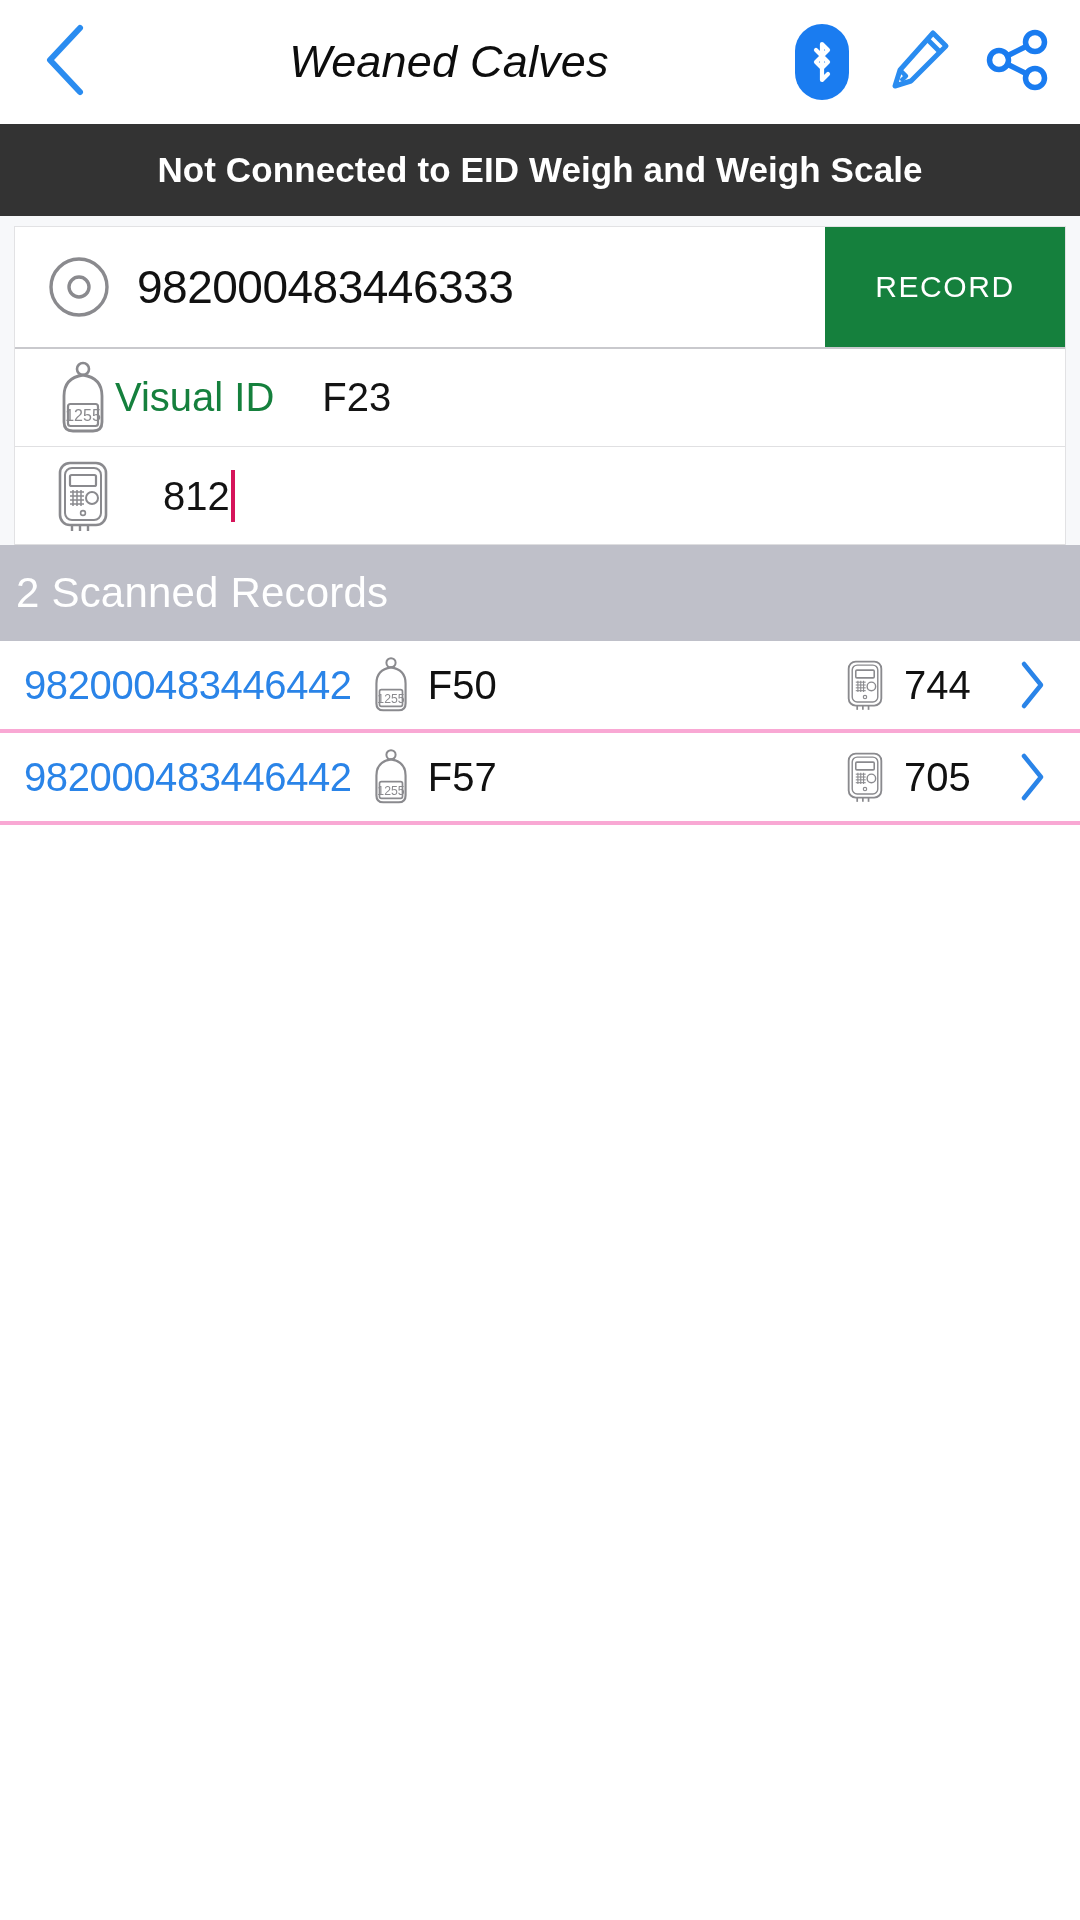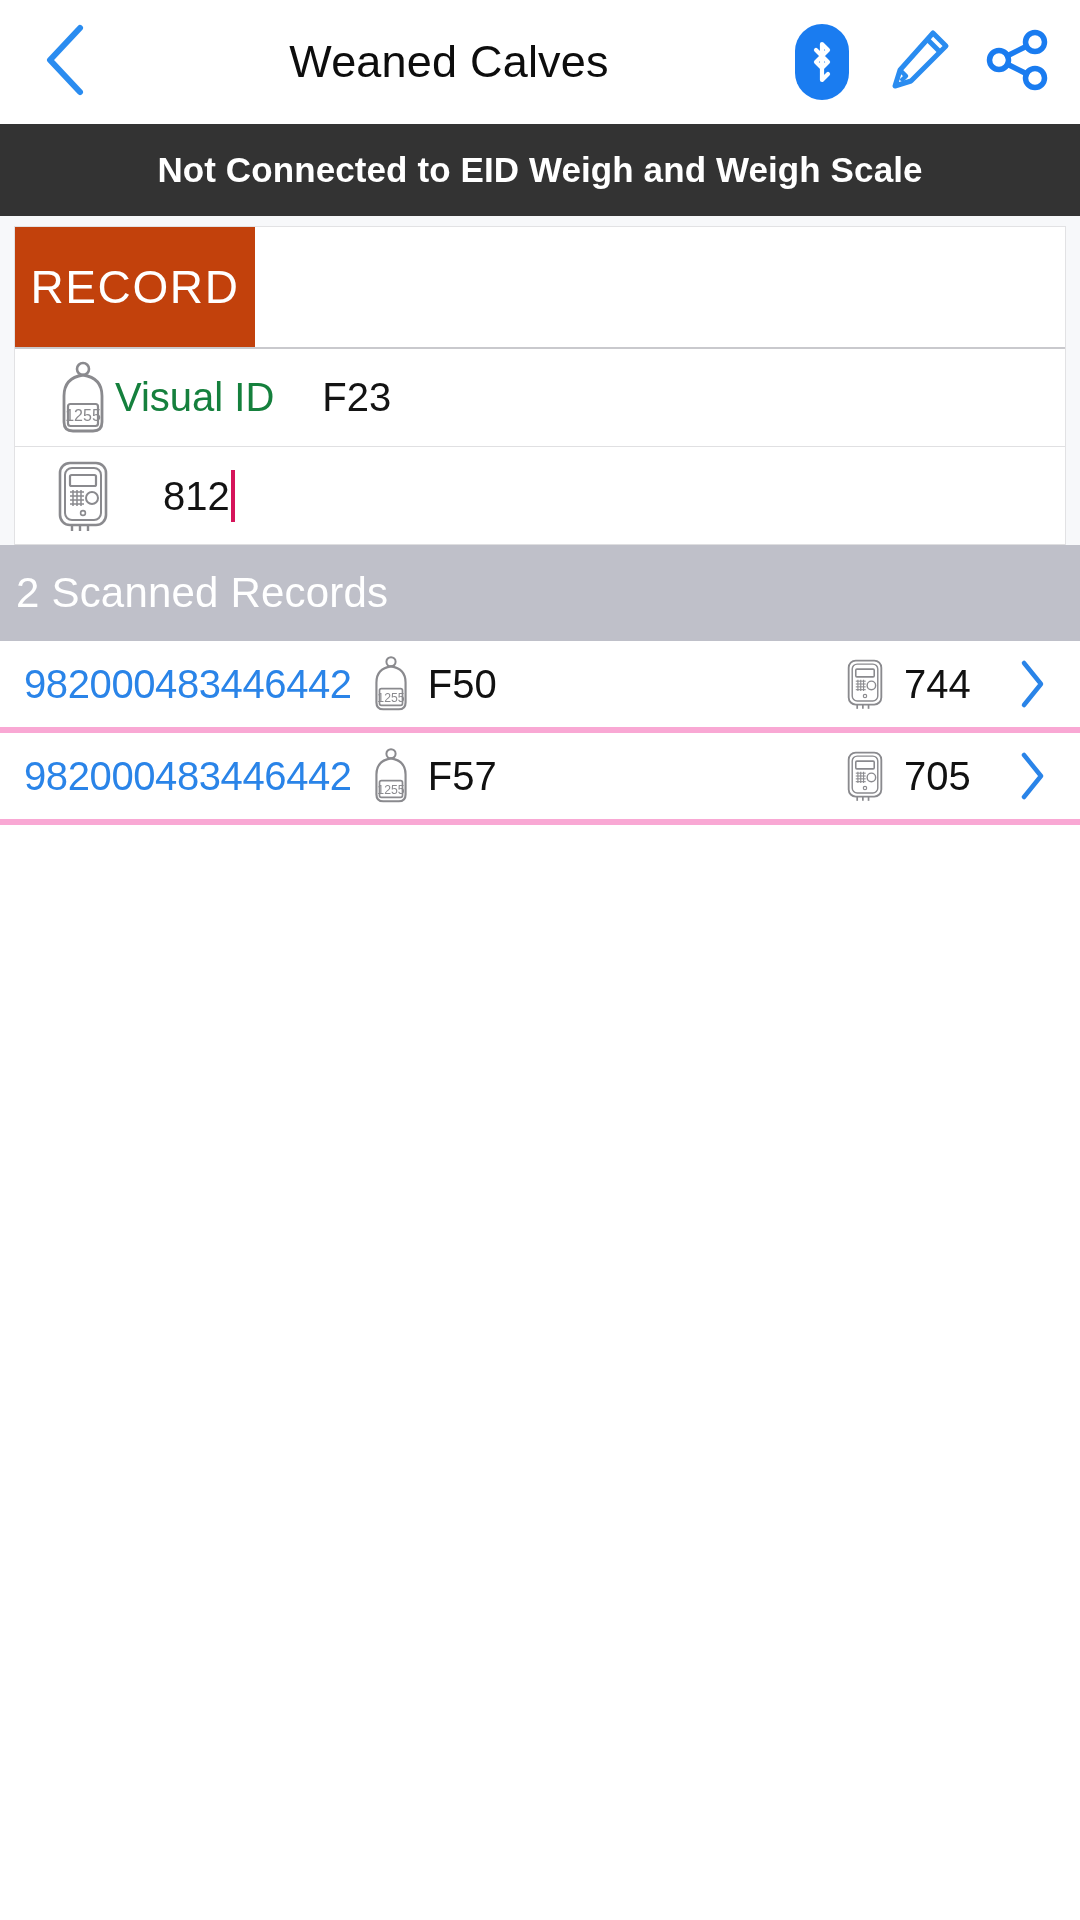--- a/index.html
+++ b/index.html
@@ -23,20 +23,21 @@
   }
 
   
   .appbar {
     height: 124px;
     background: #ffffff;
     display: flex;
     align-items: center;
     padding: 0 22px 0 26px;
     flex: 0 0 auto;
+    font-style: italic;
   }
 
   .back-btn {
     width: 78px;
     height: 92px;
     display: flex;
     align-items: center;
     justify-content: center;
     flex: 0 0 auto;
   }
@@ -137,23 +138,23 @@
     font-size: 46px;
     color: #111111;
     margin-left: 24px;
     letter-spacing: -0.5px;
     white-space: nowrap;
   }
 
   .record-btn {
     width: 240px;
     flex: 0 0 auto;
-    background: #c2410c;
+    background: #15803d;
     color: #ffffff;
-    font-size: 46px;
+    font-size: 30px;
     font-weight: 500;
     letter-spacing: 1.6px;
     display: flex;
     align-items: center;
     justify-content: center;
     border: none;
     font-family: "Liberation Sans", sans-serif;
     cursor: pointer;
   }
 
@@ -220,21 +221,21 @@
   .record-list {
     background: #ffffff;
     flex: 0 0 auto;
   }
 
   .record-row {
     height: 92px;
     display: flex;
     align-items: center;
     padding: 0 24px 0 24px;
-    border-bottom: 6px solid #f9a8d4;
+    border-bottom: 4px solid #f9a8d4;
     background: #ffffff;
   }
 
   .record-eid {
     font-size: 40px;
     color: #2a84e8;
     letter-spacing: -0.4px;
     white-space: nowrap;
   }
 
@@ -341,20 +342,29 @@
   </div>
 
   <div class="status-banner">
     <div class="status-banner-text">Not Connected to EID Weigh and Weigh Scale</div>
   </div>
 
   <div class="card-wrap">
     <div class="entry-card">
 
       <div class="eid-row">
+        <div class="eid-left">
+          <span class="eid-icon">
+            <svg width="66" height="66" viewBox="0 0 66 66">
+              <circle cx="33" cy="33" r="28" fill="none" stroke="#8a8a8e" stroke-width="3.4"></circle>
+              <circle cx="33" cy="33" r="10" fill="none" stroke="#8a8a8e" stroke-width="3.4"></circle>
+            </svg>
+          </span>
+          <span class="eid-value">982000483446333</span>
+        </div>
         <button class="record-btn">RECORD</button>
       </div>
 
       <div class="field-row">
         <span class="field-icon">
           <svg width="60" height="76" viewBox="0 0 60 76">
             <circle cx="30" cy="9" r="6" fill="none" stroke="#8a8a8e" stroke-width="2.6"></circle>
             <path d="M30 15 C17 17 11 24 11 36 L11 62 C11 68 14 71 20 71 L40 71 C46 71 49 68 49 62 L49 36 C49 24 43 17 30 15 Z" fill="none" stroke="#8a8a8e" stroke-width="2.8" stroke-linejoin="round"></path>
             <rect x="15" y="44" width="30" height="22" rx="2.5" fill="none" stroke="#8a8a8e" stroke-width="2.2"></rect>
             <text x="30" y="61" text-anchor="middle" font-family="Liberation Sans, sans-serif" font-size="16" fill="#8a8a8e">1255</text>

